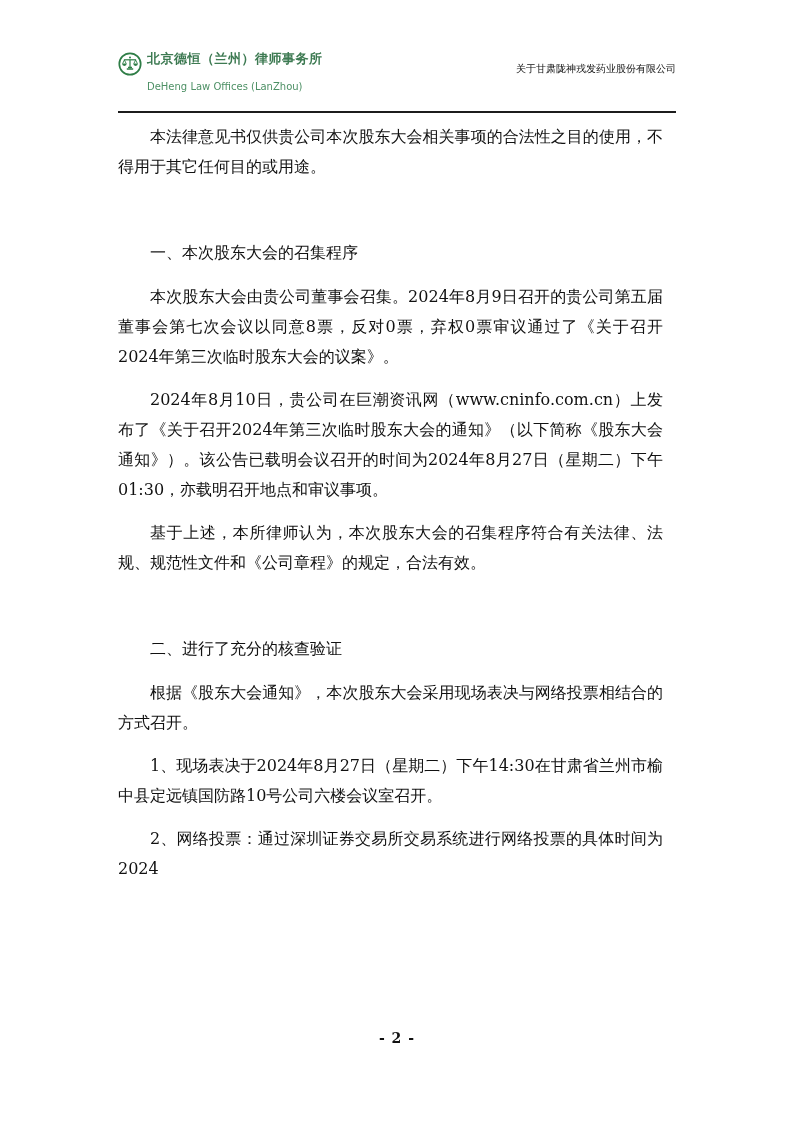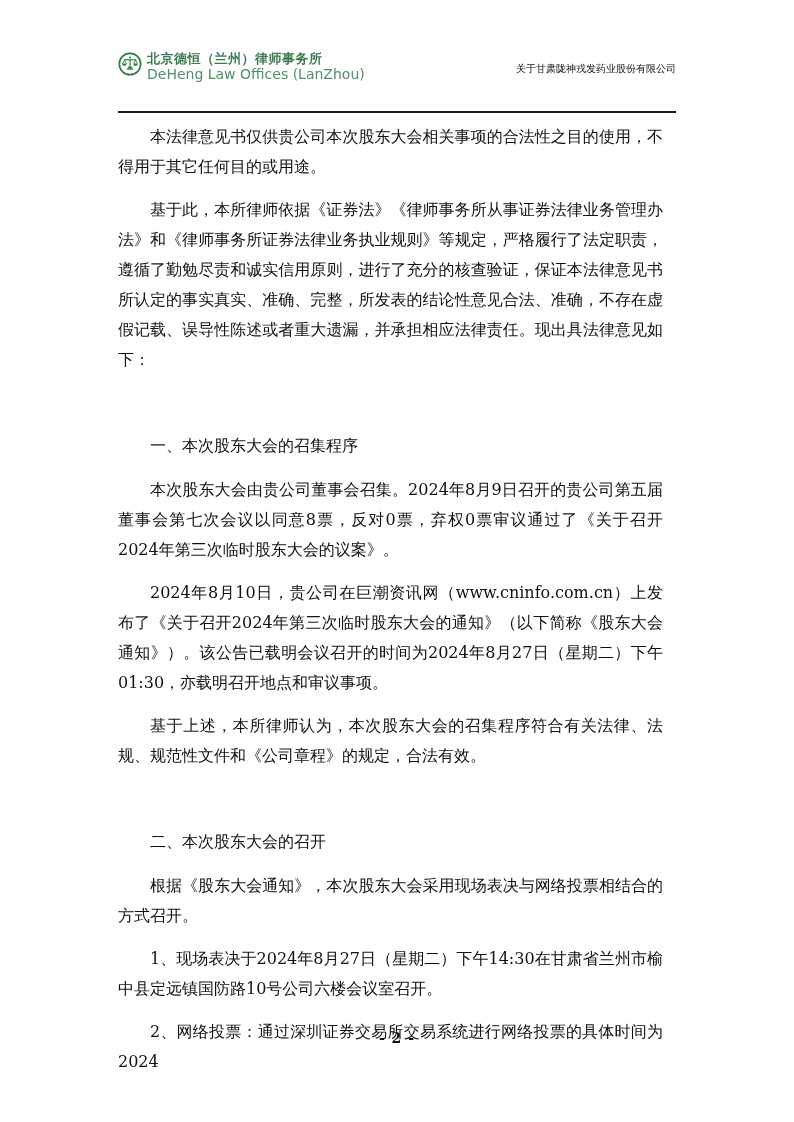--- a/index.html
+++ b/index.html
@@ -26,21 +26,21 @@
   }
   .brand-logo { width:24px; height:24px; flex:0 0 auto; margin-top:1px; }
   .brand-logo svg { width:24px; height:24px; display:block; }
   .brand-name-zh {
     font-family:"DejaVu Sans","Liberation Sans",sans-serif;
     font-weight:bold; font-size:13px; line-height:16px;
     color:#3d7a52; letter-spacing:0.5px;
   }
   .brand-name-en {
     font-family:"DejaVu Sans","Liberation Sans",sans-serif;
-    font-size:14px; line-height:13px; color:#4d9065; margin-top:1px;
+    font-size:10px; line-height:13px; color:#4d9065; margin-top:13px;
   }
   .doc-titles {
     position:absolute; right:0; top:10px;
     text-align:right; font-size:10px; line-height:17px; color:#111;
   }
   .doc-title-1 { margin-bottom:11px; }
 
   
   .content {
     position:absolute;
@@ -88,26 +88,25 @@
         <div class="brand-name-en">DeHeng Law Offices (LanZhou)</div>
       </span>
     </div>
     <div class="doc-titles">
       <div class="doc-title-1">关于甘肃陇神戎发药业股份有限公司</div>
     </div>
   </div>
 
   <div class="content">
     <p class="para">本法律意见书仅供贵公司本次股东大会相关事项的合法性之目的使用，不得用于其它任何目的或用途。</p>
-    <p class="para">基于此，本所律师依据《证券法》《律师事务所从事证券法律业务管理办法》和《律师事务所证券法律业务执业规则》等规定，严格履行了法定职责，遵循了勤勉尽责和诚实信用原则，进行了充分的核查验证，保证本法律意见书所认定的事实真实、准确、完整，所发表的结论性意见合法、准确，不存在虚假记载、误导性陈述或者重大遗漏，并承担相应法律责任。现出具法律意见如下：</p>
     <h2 class="sect">一、本次股东大会的召集程序</h2>
     <p class="para">本次股东大会由贵公司董事会召集。2024年8月9日召开的贵公司第五届董事会第七次会议以同意8票，反对0票，弃权0票审议通过了《关于召开2024年第三次临时股东大会的议案》。</p>
     <p class="para">2024年8月10日，贵公司在巨潮资讯网（www.cninfo.com.cn）上发布了《关于召开2024年第三次临时股东大会的通知》（以下简称《股东大会通知》）。该公告已载明会议召开的时间为2024年8月27日（星期二）下午01:30，亦载明召开地点和审议事项。</p>
     <p class="para">基于上述，本所律师认为，本次股东大会的召集程序符合有关法律、法规、规范性文件和《公司章程》的规定，合法有效。</p>
-    <h2 class="sect">二、本次股东大会的召开</h2>
+    <h2 class="sect">二、进行了充分的核查验证</h2>
     <p class="para">根据《股东大会通知》，本次股东大会采用现场表决与网络投票相结合的方式召开。</p>
     <p class="para">1、现场表决于2024年8月27日（星期二）下午14:30在甘肃省兰州市榆中县定远镇国防路10号公司六楼会议室召开。</p>
     <p class="para">2、网络投票：通过深圳证券交易所交易系统进行网络投票的具体时间为2024</p>
   </div>
 
   <div class="footer">- 2 -</div>
 
 </div>
 
 </body></html>

